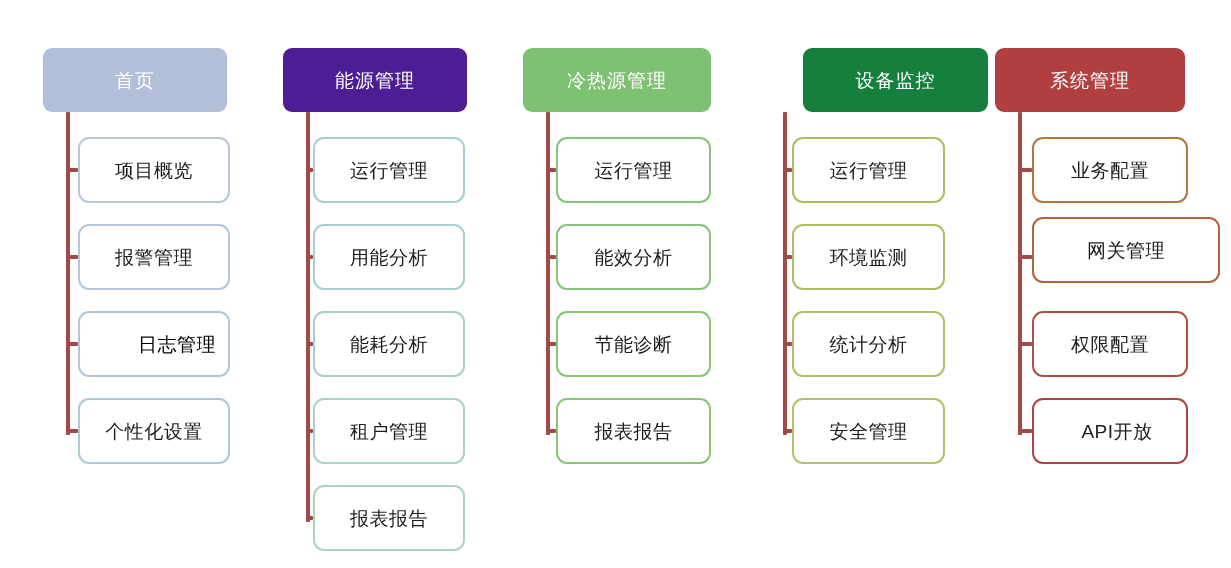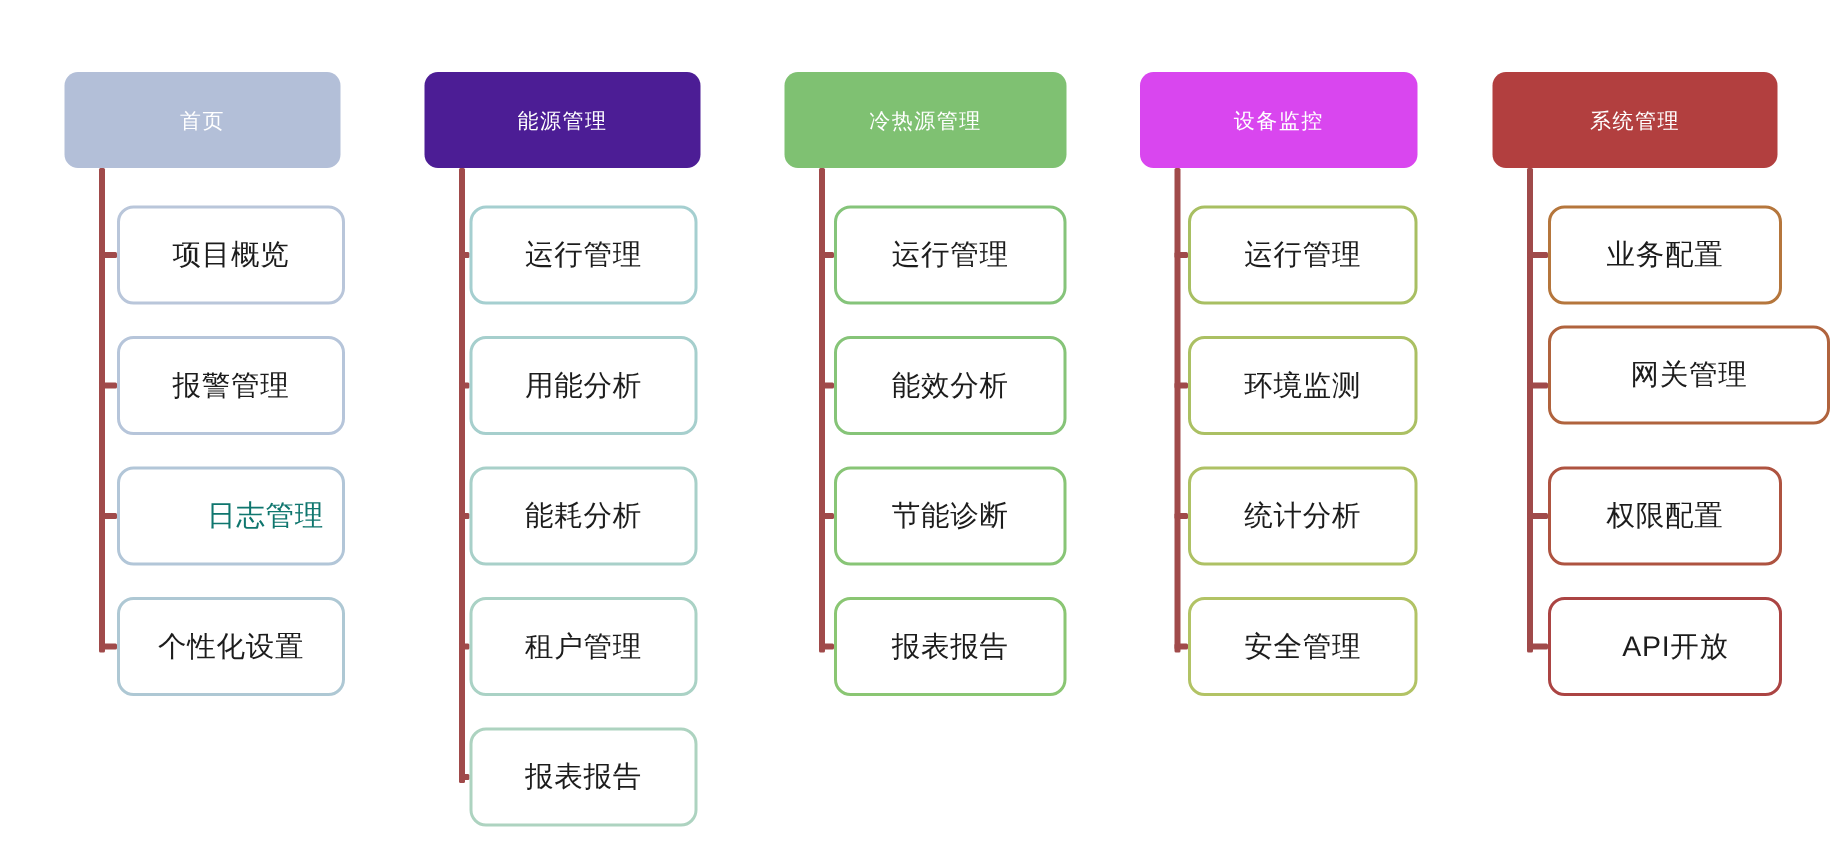--- a/index.html
+++ b/index.html
@@ -33,21 +33,21 @@
     left: 0;
     height: 64px;
     border-radius: 9px;
     display: flex;
     align-items: center;
     justify-content: center;
     box-sizing: border-box;
   }
   .col-header-label {
     color: #ffffff;
-    font-size: 14px;
+    font-size: 19px;
     letter-spacing: 1px;
     line-height: 1;
     white-space: nowrap;
   }
 
   
   .trunk {
     position: absolute;
     width: 4px;
     background: #a04a४a;
@@ -94,21 +94,21 @@
       <div class="stub" style="left: 23px; top: 168px; width: 12px; background: rgb(160, 74, 74);"></div>
       <div class="child" style="left: 35px; top: 137px; width: 152px; border-color: rgb(185, 198, 218);">
         <span class="child-label" style="color: rgb(28, 28, 28);">项目概览</span>
       </div>
       <div class="stub" style="left: 23px; top: 255px; width: 12px; background: rgb(160, 74, 74);"></div>
       <div class="child" style="left: 35px; top: 224px; width: 152px; border-color: rgb(182, 197, 218);">
         <span class="child-label" style="color: rgb(28, 28, 28);">报警管理</span>
       </div>
       <div class="stub" style="left: 23px; top: 342px; width: 12px; background: rgb(160, 74, 74);"></div>
       <div class="child" style="left: 35px; top: 311px; width: 152px; border-color: rgb(178, 198, 216);">
-        <span class="child-label" style="color: #0f766e; margin-left: 46px;">日志管理</span>
+        <span class="child-label" style="color: #000000; margin-left: 46px;">日志管理</span>
       </div>
       <div class="stub" style="left: 23px; top: 429px; width: 12px; background: rgb(160, 74, 74);"></div>
       <div class="child" style="left: 35px; top: 398px; width: 152px; border-color: rgb(174, 200, 212); text-align: center;">
         <span class="child-label" style="color: rgb(28, 28, 28);">个性化设置</span>
       </div>
     </div>
     <div class="column" style="left: 283px;">
       <div class="col-header" style="width: 184px; background: #4c1d95;">
         <span class="col-header-label">能源管理</span>
       </div>
@@ -150,21 +150,21 @@
       <div class="stub" style="left: 23px; top: 342px; width: 10px; background: rgb(160, 74, 74);"></div>
       <div class="child" style="left: 33px; top: 311px; width: 155px; border-color: rgb(136, 197, 118);">
         <span class="child-label" style="color: rgb(28, 28, 28);">节能诊断</span>
       </div>
       <div class="stub" style="left: 23px; top: 429px; width: 10px; background: rgb(160, 74, 74);"></div>
       <div class="child" style="left: 33px; top: 398px; width: 155px; border-color: rgb(138, 198, 115);">
         <span class="child-label" style="color: rgb(28, 28, 28);">报表报告</span>
       </div>
     </div>
     <div class="column" style="left: 760px;">
-      <div class="col-header" style="width: 185px; background: #d946ef;">
+      <div class="col-header" style="width: 185px; background: #15803d; margin-left: 43px;">
         <span class="col-header-label">设备监控</span>
       </div>
       <div class="trunk" style="left: 23px; top: 112px; height: 323px; background: rgb(160, 74, 74);"></div>
       <div class="stub" style="left: 23px; top: 168px; width: 9px; background: rgb(160, 74, 74);"></div>
       <div class="child" style="left: 32px; top: 137px; width: 153px; border-color: rgb(168, 191, 98);">
         <span class="child-label" style="color: rgb(28, 28, 28);">运行管理</span>
       </div>
       <div class="stub" style="left: 23px; top: 255px; width: 9px; background: rgb(160, 74, 74);"></div>
       <div class="child" style="left: 32px; top: 224px; width: 153px; border-color: rgb(171, 192, 99);">
         <span class="child-label" style="color: rgb(28, 28, 28);">环境监测</span>

